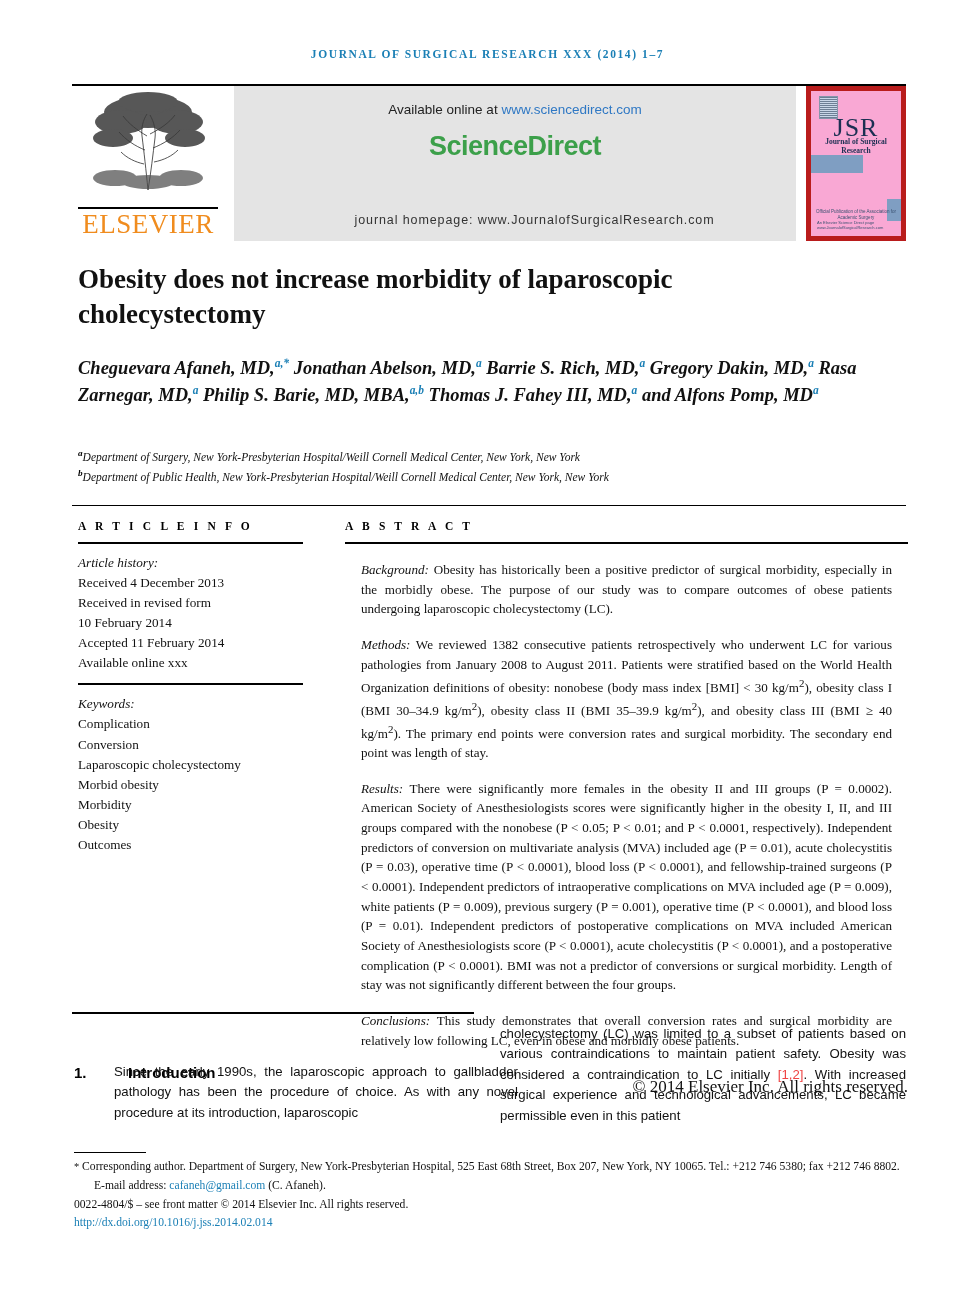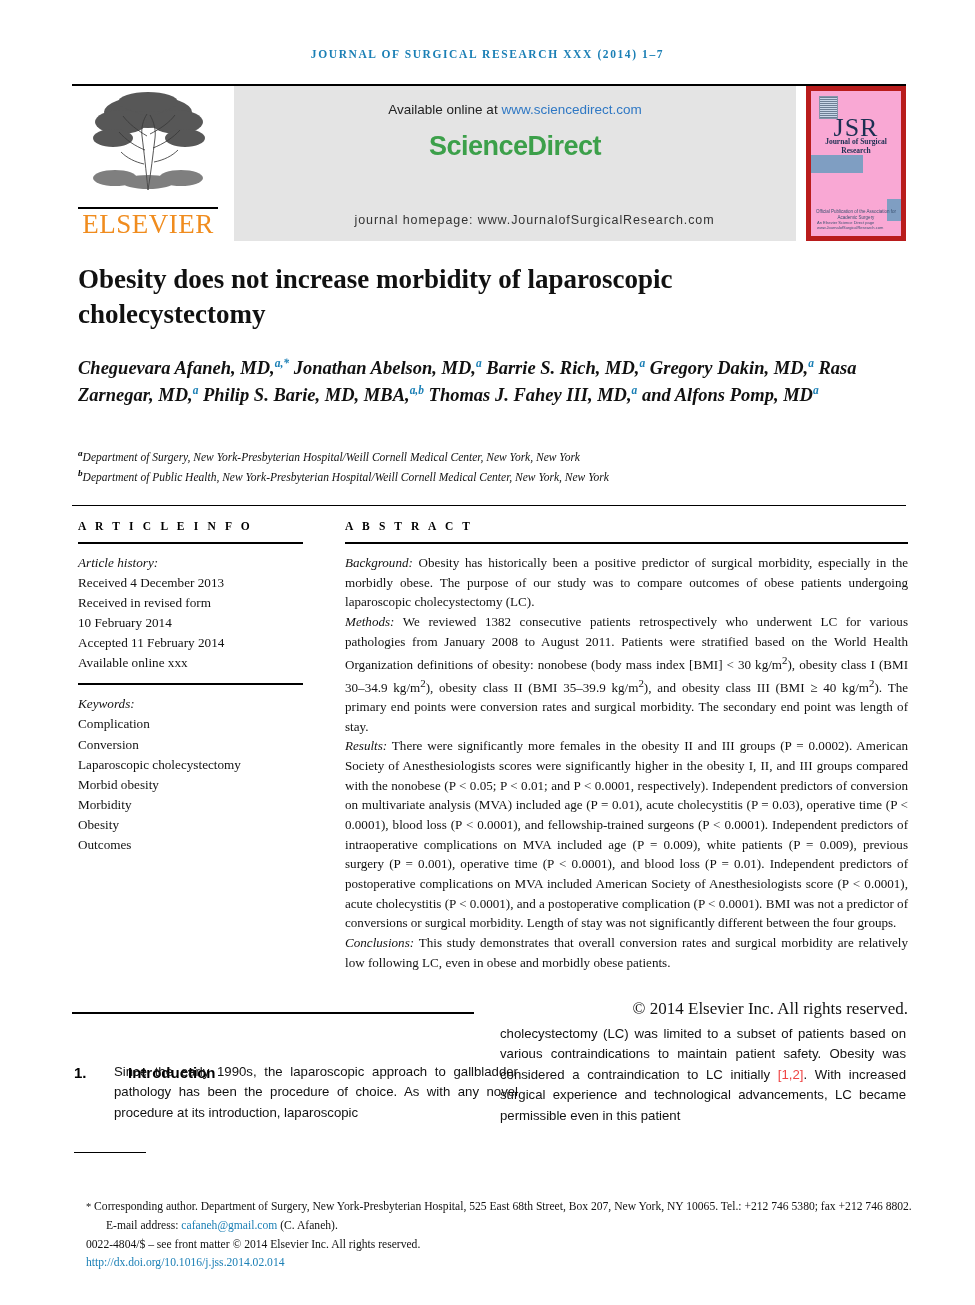--- a/index.html
+++ b/index.html
@@ -300,21 +300,21 @@
     background: #000;
     margin: 10px 0 9px 0;
   }
   .abs-body {
     font-family: "Liberation Serif", serif;
     font-size: 13.1px;
     line-height: 1.5;
     text-align: justify;
     color: #111;
   }
-  .abs-body p { margin: 0; }
+  .abs-body p { margin: 16px; }
   .abs-body .lbl { font-style: italic; }
   .copyright {
     text-align: right;
     font-family: "Liberation Serif", serif;
     font-size: 17px;
     margin-top: 24px;
   }
 
   
   .body-rule {
@@ -366,28 +366,27 @@
   .foot-rule {
     position: absolute;
     left: 74px;
     top: 1152px;
     width: 72px;
     height: 1px;
     background: #000;
   }
   .footnotes {
     position: absolute;
-    left: 86px;
+    left: 74px;
     top: 1158px;
     width: 840px;
     font-family: "Liberation Serif", serif;
     font-size: 11.6px;
     line-height: 1.62;
     color: #111;
-    margin-top: 40px;
   }
   .footnotes .indent { padding-left: 20px; }
   .footnotes a, .footnotes .link { color: #1a7fb5; text-decoration: none; }
   .footnotes .star { font-size: 0.9em; }
   .doi { color: #1a7fb5; }
 </style>
 </head>
 <body>
 
 <div class="page">

